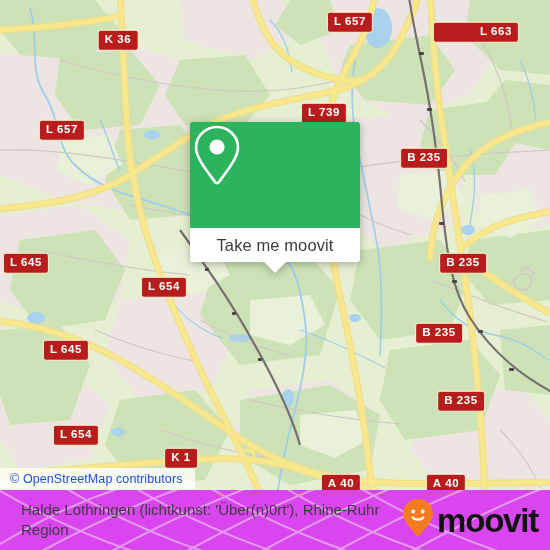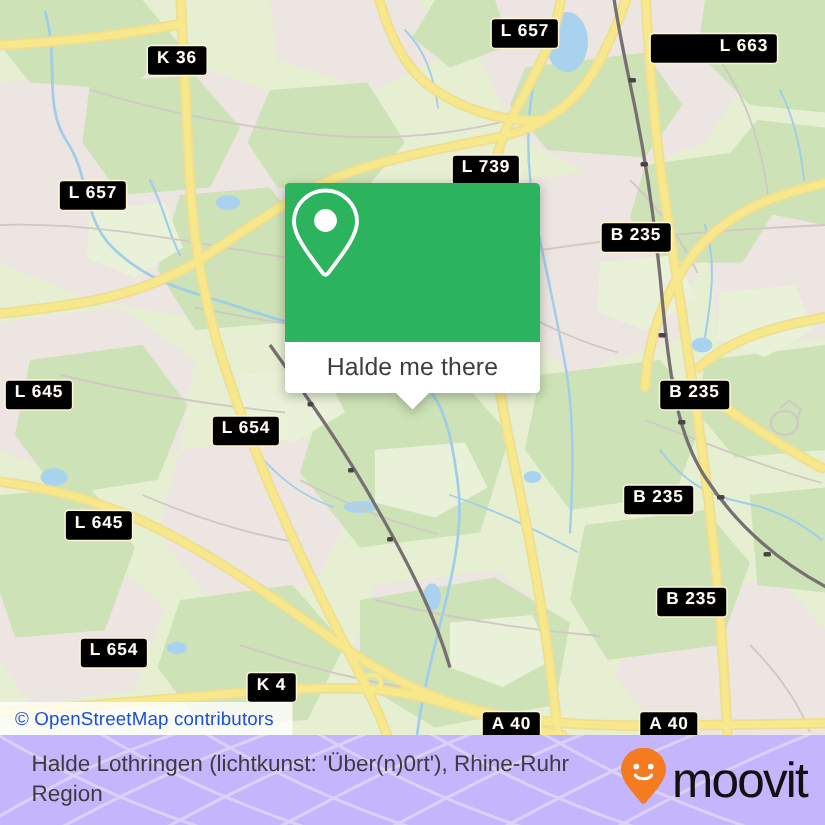--- a/index.html
+++ b/index.html
@@ -15,21 +15,21 @@
   .map{
     position:absolute; left:0; top:0; width:550px; height:490px;
     background:#eae5e0;
     overflow:hidden;
   }
   .map svg{ position:absolute; left:0; top:0; }
 
   
   .shield{
     position:absolute;
-    background:#000000;
+    background:#b91c1c;
     border:1.4px solid #fdf6d2;
     border-radius:3px;
     color:#ffffff;
     font-size:11.5px;
     font-weight:bold;
     letter-spacing:.6px;
     line-height:1;
     padding:3px 6px 4px 6px;
     white-space:nowrap;
     text-shadow:0 0 1px rgba(150,110,0,.35);
@@ -74,39 +74,39 @@
     font-size:12.5px;
     color:#1d4ed8;
     letter-spacing:.1px;
     border-radius:0 2px 0 0;
   }
 
   
   .footer{
     position:absolute; left:0; top:490px;
     width:550px; height:60px;
-    background:#c4b5fd;
+    background:#d946ef;
     display:flex; align-items:center;
     overflow:hidden;
   }
   .footer-bg{ position:absolute; left:0; top:0; opacity:.5; }
   .footer-title{
     position:relative;
     margin-left:21px;
     width:400px;
     font-size:15px;
     line-height:20px;
     color:#3c3c3c;
   }
   .logo{
     position:absolute; right:12px; top:50%; transform:translateY(-50%);
     display:flex; align-items:center; gap:4px;
   }
   .logo-word{
-    font-size:33px; font-weight:normal; color:#111111;
+    font-size:33px; font-weight:bold; color:#111111;
     letter-spacing:-1.2px; line-height:1;text-align:right;
   }
 </style>
 </head>
 <body>
 
 <div id="app">
 
   <div class="map">
     <svg width="550" height="490" viewBox="0 0 550 490">
@@ -263,35 +263,35 @@
     <div class="shield" style="left:324px;  top:113px;">L 739</div>
     <div class="shield" style="left:62px;   top:130px;">L 657</div>
     <div class="shield" style="left:424px;  top:158px;">B 235</div>
     <div class="shield" style="left:26px;   top:263px;">L 645</div>
     <div class="shield" style="left:463px;  top:263px;">B 235</div>
     <div class="shield" style="left:164px;  top:287px;">L 654</div>
     <div class="shield" style="left:439px;  top:333px;">B 235</div>
     <div class="shield" style="left:66px;   top:350px;">L 645</div>
     <div class="shield" style="left:461px;  top:401px;">B 235</div>
     <div class="shield" style="left:76px;   top:435px;">L 654</div>
-    <div class="shield" style="left:181px;  top:458px;">K 4</div>
+    <div class="shield" style="left:181px;  top:458px;">K 1</div>
     <div class="shield" style="left:341px;  top:484px;">A 40</div>
     <div class="shield" style="left:446px;  top:484px;">A 40</div>
 
     <div class="popup">
       <div class="popup-top">
         <span>
           <svg width="54" height="66" viewBox="0 0 54 66" fill="none">
             <path d="M27 5 C15.5 5 6 14.2 6 25.6 C6 36 17 49 25.3 60.3 C26.1 61.4 27.9 61.4 28.7 60.3 C37 49 48 36 48 25.6 C48 14.2 38.5 5 27 5 Z" stroke="#ffffff" stroke-width="2.6" fill="none"></path>
             <circle cx="27" cy="25" r="7.6" fill="#ffffff"></circle>
           </svg>
         </span>
       </div>
       <div class="popup-bottom">
-        <span class="popup-label">Halde me there</span>
+        <span class="popup-label">Take me moovit</span>
         <span class="popup-tail"></span>
       </div>
     </div>
 
     <div class="attrib">© OpenStreetMap contributors</div>
   </div>
 
   <div class="footer">
     <svg class="footer-bg" width="550" height="60" viewBox="0 0 550 60">
       <g stroke="#f0f0f0" stroke-width="2" fill="none">

